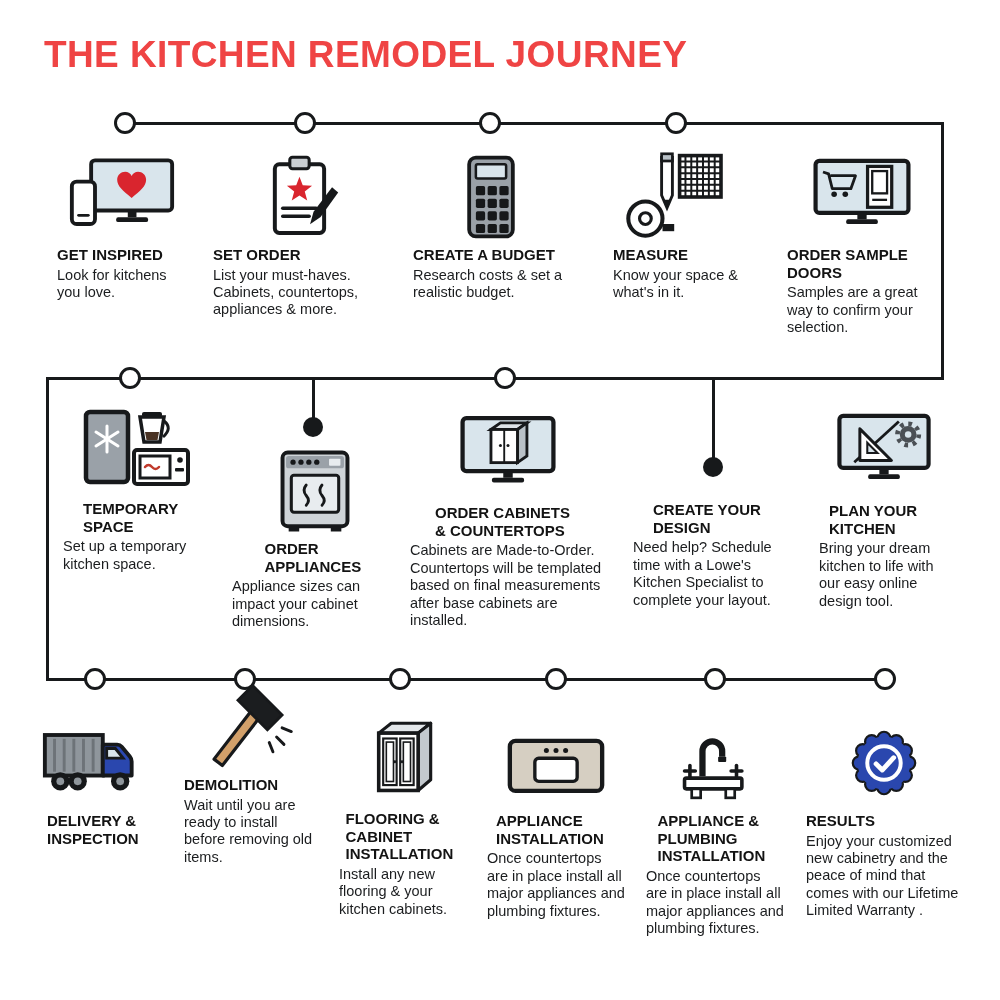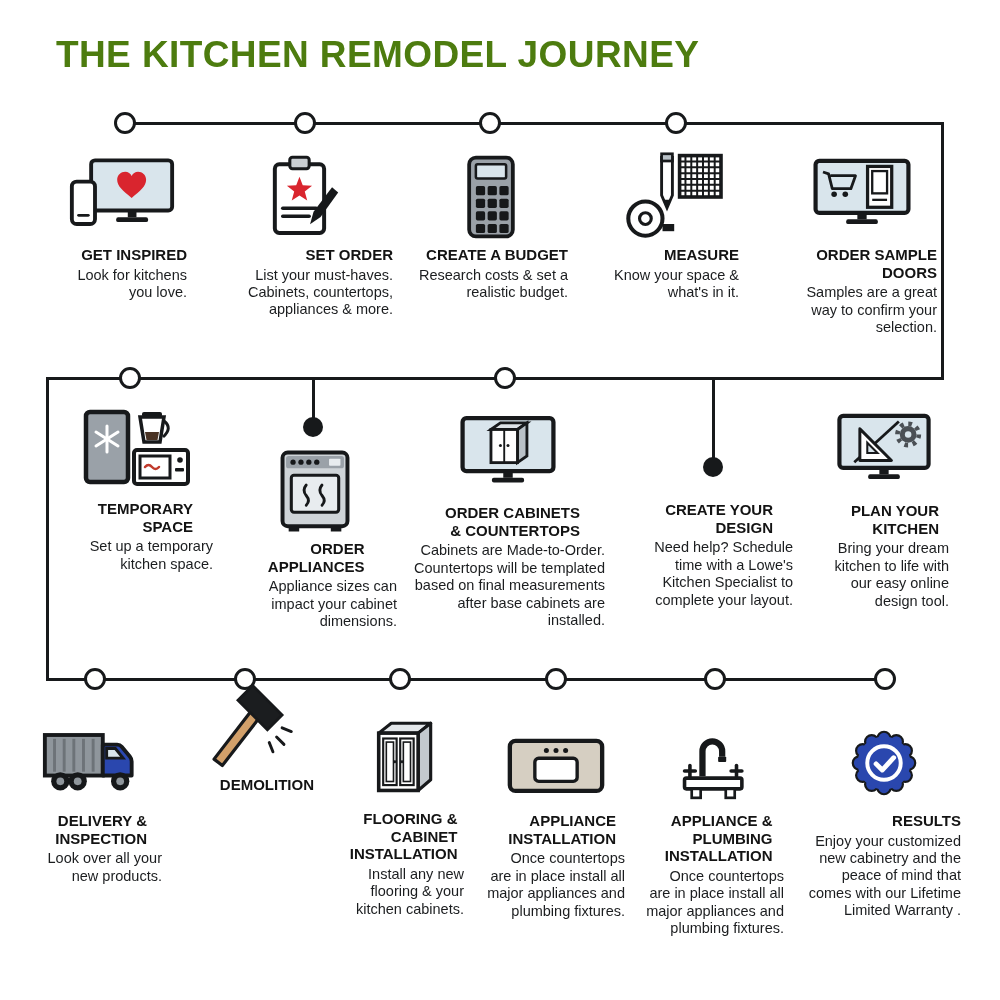--- a/index.html
+++ b/index.html
@@ -1,23 +1,23 @@
 <!DOCTYPE html>
 <html><head>
 <meta charset="utf-8">
 <style>
   *{margin:0;padding:0;box-sizing:border-box}
   html,body{background:#fff}
   body{font-family:"Liberation Sans",sans-serif;color:#131313}
   .canvas{position:relative;width:1000px;height:1000px;background:#fff;overflow:hidden}
-  .page-title{position:absolute;left:56px;top:34px;font-size:37px;font-weight:800;letter-spacing:.4px;color:#4d7c0f}
+  .page-title{position:absolute;left:44px;top:34px;font-size:37px;font-weight:800;letter-spacing:.4px;color:#ef4444}
   .hline,.vline{position:absolute;background:#17191b}
   .node{position:absolute;width:22px;height:22px;border:3.5px solid #17191b;border-radius:50%;background:#fff}
   .dot{position:absolute;width:20px;height:20px;border-radius:50%;background:#17191b}
-  .step{position:absolute;text-align:right}
+  .step{position:absolute;text-align:left}
   .icon-wrap{display:flex;align-items:center;justify-content:center}
   .step-title{font-size:15px;font-weight:700;line-height:1.18;margin:2px auto 0;color:#131313}
   .step-desc{font-size:14.5px;line-height:1.2;margin:3px auto 0;color:#1b1d1f}
   svg{display:block}
 </style>
 </head>
 <body>
 
 <div class="canvas">
 
@@ -253,36 +253,36 @@
         <path d="M68 24 h9 l8 10 H68 Z" fill="#d9e5ec" stroke="#17191b" stroke-width="3"></path>
         <circle cx="20" cy="58" r="9.5" fill="#16181a"></circle>
           <circle cx="20" cy="58" r="4" fill="#8f969c"></circle>
         <circle cx="38" cy="58" r="9.5" fill="#16181a"></circle>
           <circle cx="38" cy="58" r="4" fill="#8f969c"></circle>
         <circle cx="82" cy="58" r="9.5" fill="#16181a"></circle>
           <circle cx="82" cy="58" r="4" fill="#8f969c"></circle>
       </svg>
     </div>
     <div class="step-title" style="max-width:100px">DELIVERY &amp; INSPECTION</div>
-    <div class="step-desc">Look over all your new products.</div>
   </div>
 
   <div class="step" style="left:184px;top:678px;width:130px">
     <div class="icon-wrap" style="height:96px">
       <svg width="92" height="90" viewBox="0 0 100 96">
         <polygon points="12,84 21,91 62,38 53,31" fill="#d2a06a" stroke="#17191b" stroke-width="3.5" stroke-linejoin="round"></polygon>
         <polygon points="38,20 54,4 86,36 70,52" fill="#1b1d1f" stroke="#17191b" stroke-width="3"></polygon>
         <g stroke="#17191b" stroke-width="3.2" stroke-linecap="round">
           <line x1="86" y1="50" x2="96" y2="54"></line>
           <line x1="80" y1="60" x2="88" y2="68"></line>
           <line x1="72" y1="66" x2="76" y2="76"></line>
         </g>
       </svg>
     </div>
     <div class="step-title">DEMOLITION</div>
+    <div class="step-desc">Wait until you are ready to install before removing old items.</div>
   </div>
 
   <div class="step" style="left:339px;top:712px;width:125px">
     <div class="icon-wrap" style="height:96px">
       <svg width="86" height="86" viewBox="0 0 96 92">
         <polygon points="22,16 36,5 80,5 66,16" fill="#e3e7ea" stroke="#17191b" stroke-width="3.5" stroke-linejoin="round"></polygon>
         <polygon points="66,16 80,5 80,68 66,80" fill="#c3c9ce" stroke="#17191b" stroke-width="3.5" stroke-linejoin="round"></polygon>
         <rect x="22" y="16" width="44" height="64" fill="#fff" stroke="#17191b" stroke-width="4"></rect>
         <rect x="27" y="22" width="15" height="52" fill="none" stroke="#17191b" stroke-width="2.4"></rect>
         <rect x="46" y="22" width="15" height="52" fill="none" stroke="#17191b" stroke-width="2.4"></rect>

